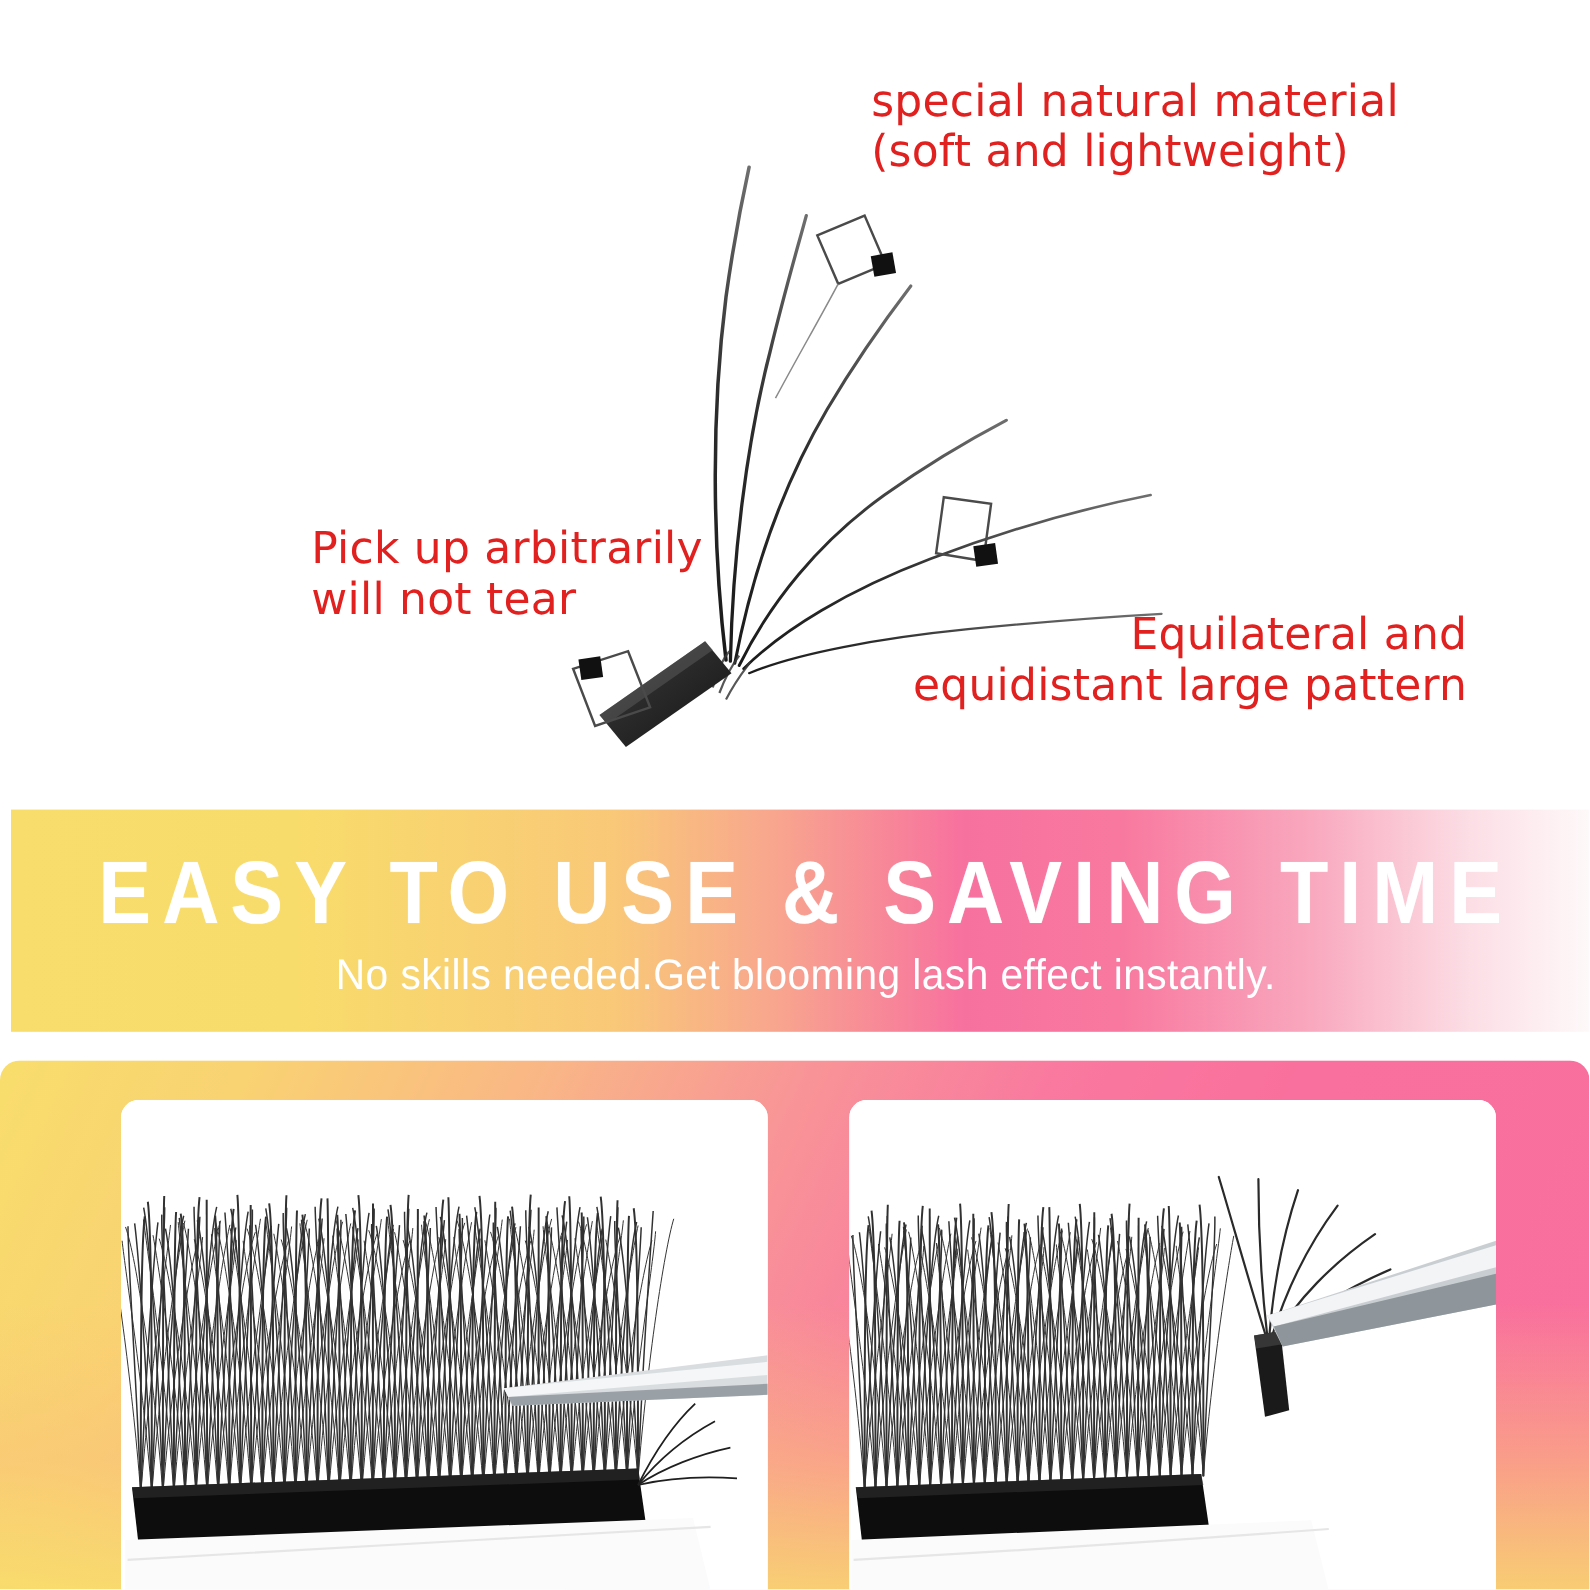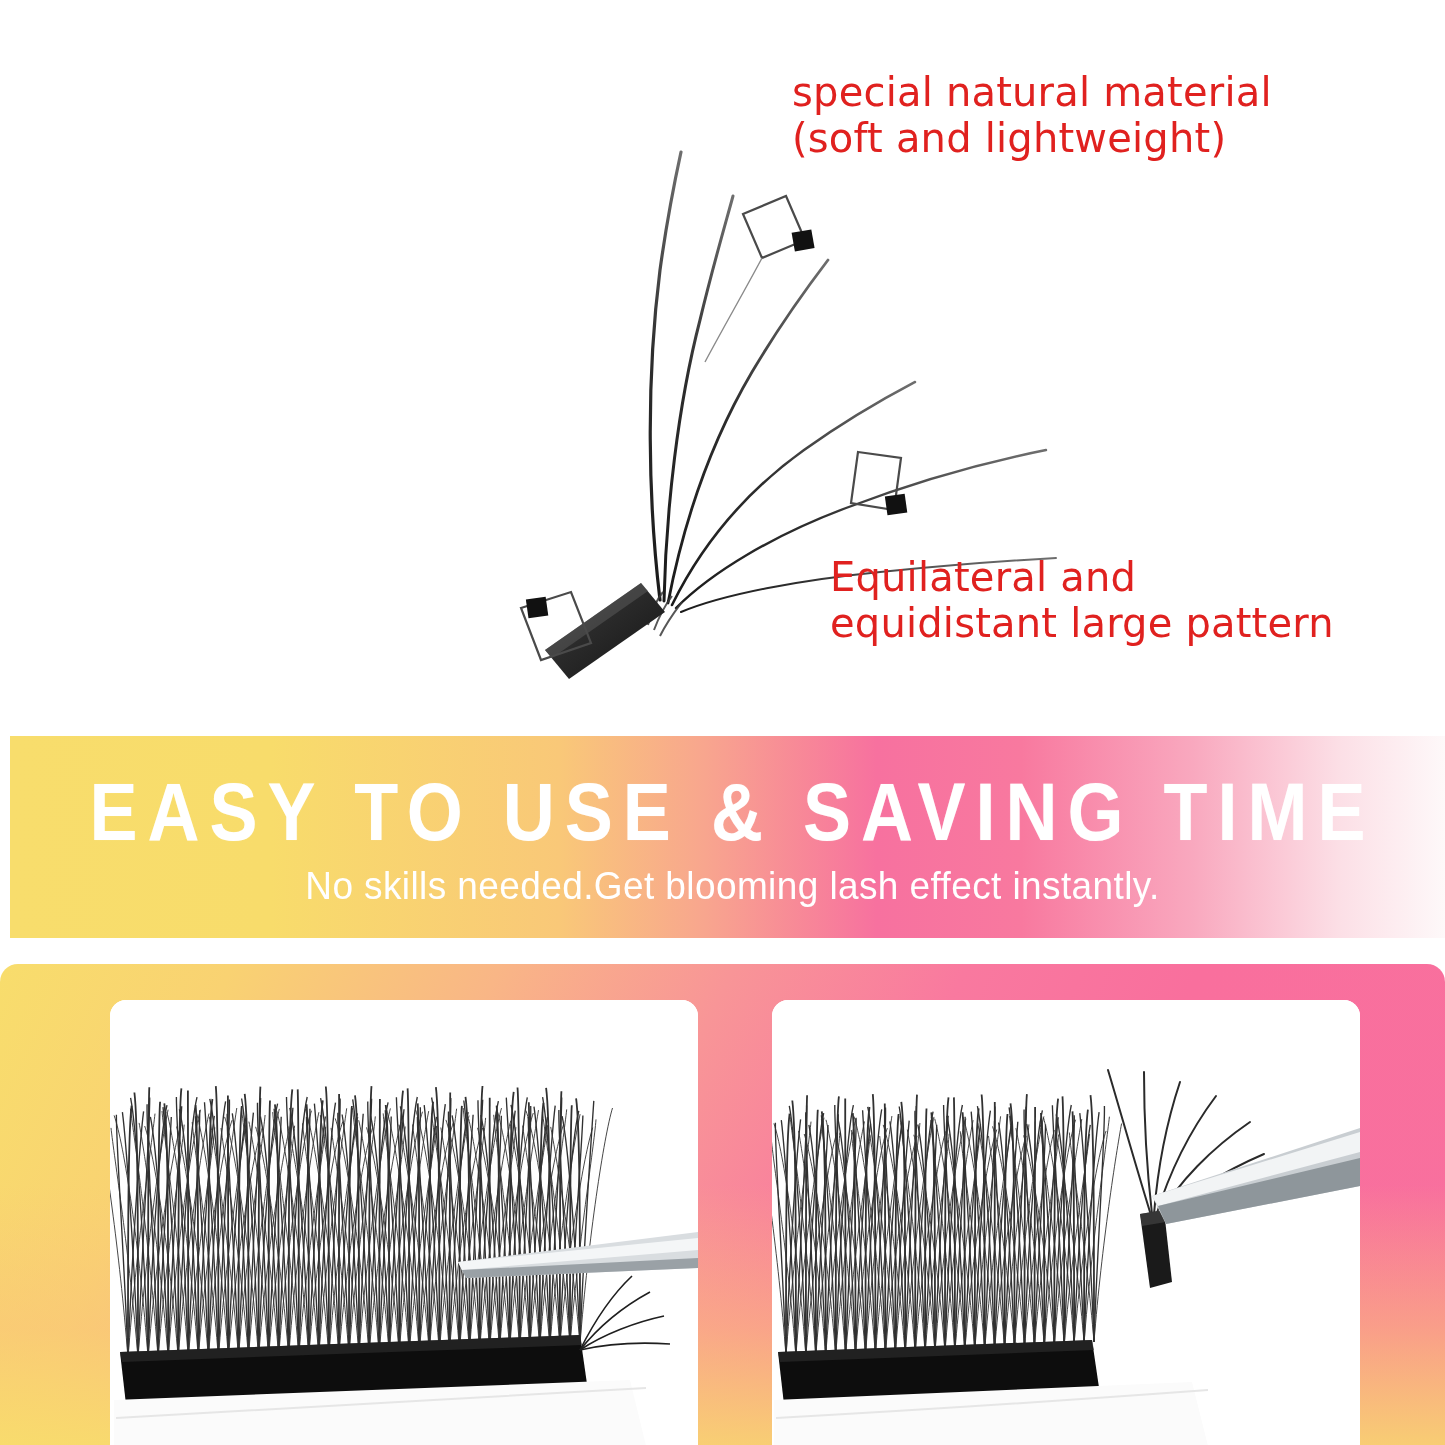--- a/index.html
+++ b/index.html
@@ -22,21 +22,21 @@
     position:absolute;
     color:#e0211f;
     font-size:40px;
     line-height:1.14;
     letter-spacing:0.2px;
     white-space:pre-line;
     font-family:"DejaVu Sans", sans-serif;
   }
   .callout-top-right { left:792px; top:70px; }
   .callout-left      { left:283px; top:477px; }
-  .callout-bottom-right { left:830px; top:555px; }
+  .callout-bottom-right { left:830px; top:555px;text-align:right; }
 
   
   .banner {
     position:absolute; left:0; top:736px; width:1445px; height:202px;
     background:linear-gradient(90deg,
         #f8dd6c 0%,
         #f8dc6b 18%,
         #f9c878 38%,
         #f8a68e 48%,
         #f7719f 60%,
@@ -176,20 +176,22 @@
 
       <g>
         <polygon points="521,608 571,592 591,643 541,660" fill="none" stroke="#4a4a4a" stroke-width="2.2"></polygon>
         <rect x="527" y="598" width="20" height="19" fill="#111" transform="rotate(-8 537 607)"></rect>
       </g>
     </svg>
 
     <div class="callout callout-top-right">special natural material
 (soft and lightweight)</div>
 
+    <div class="callout callout-left">Pick up arbitrarily
+will not tear</div>
 
     <div class="callout callout-bottom-right">Equilateral and
 equidistant large pattern</div>
   </div>
 
   <div class="banner">
     <div class="banner-title">EASY TO USE &amp; SAVING TIME</div>
     <div class="banner-sub">No skills needed.Get blooming lash effect instantly.</div>
   </div>
 

